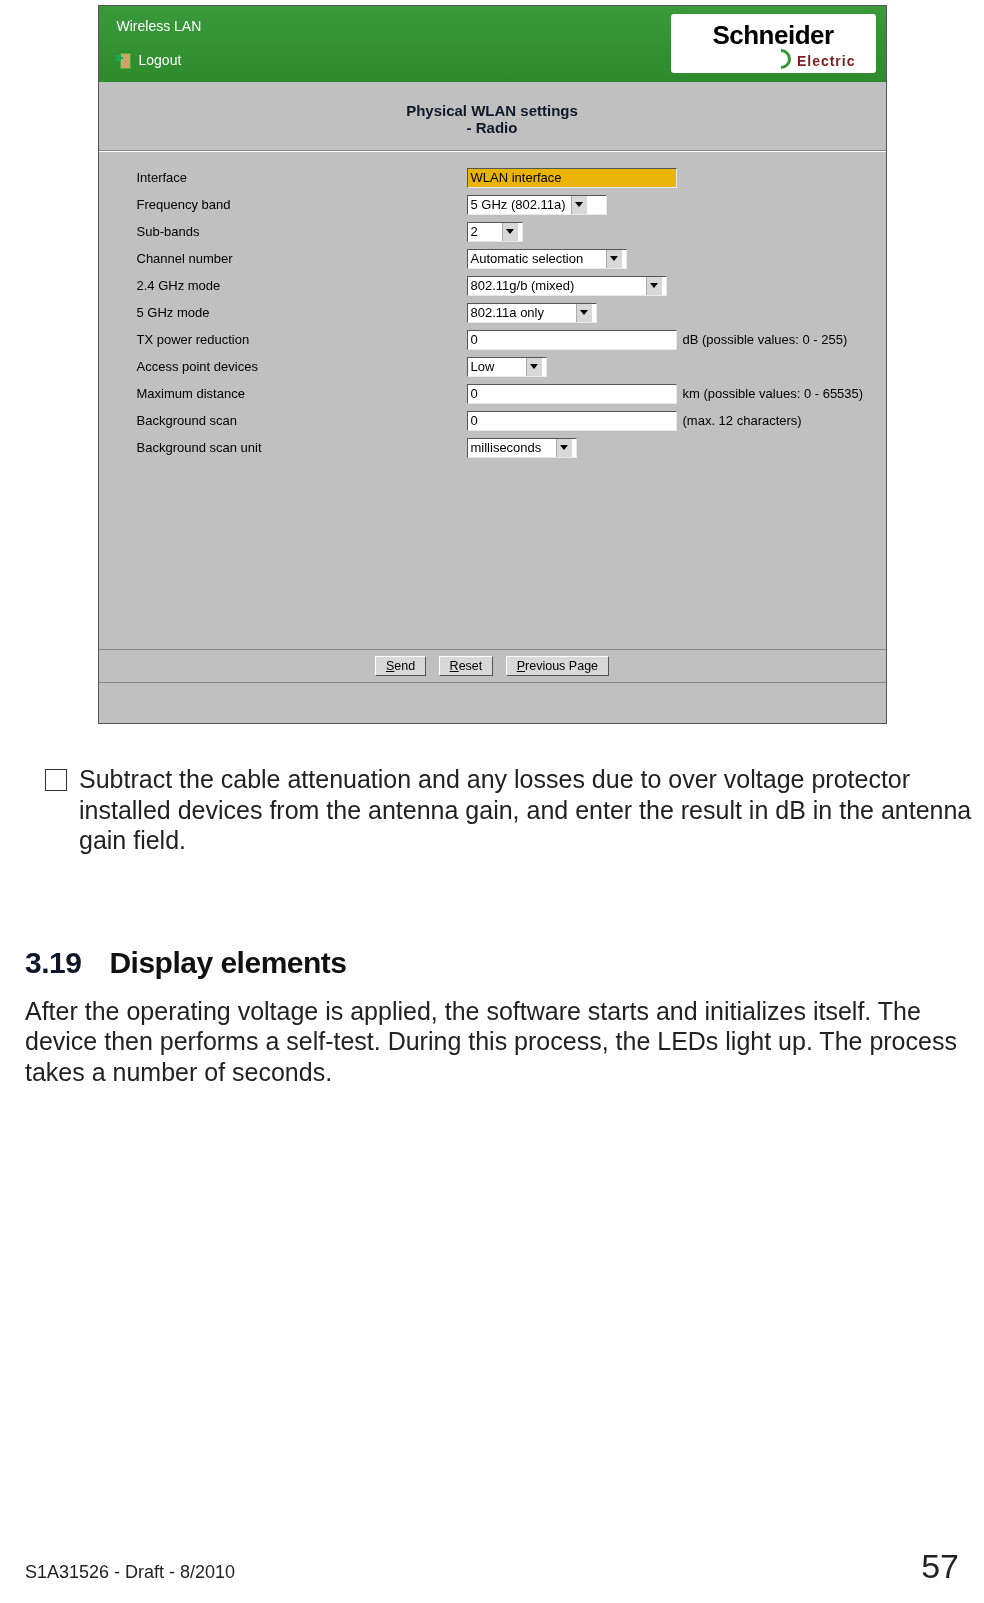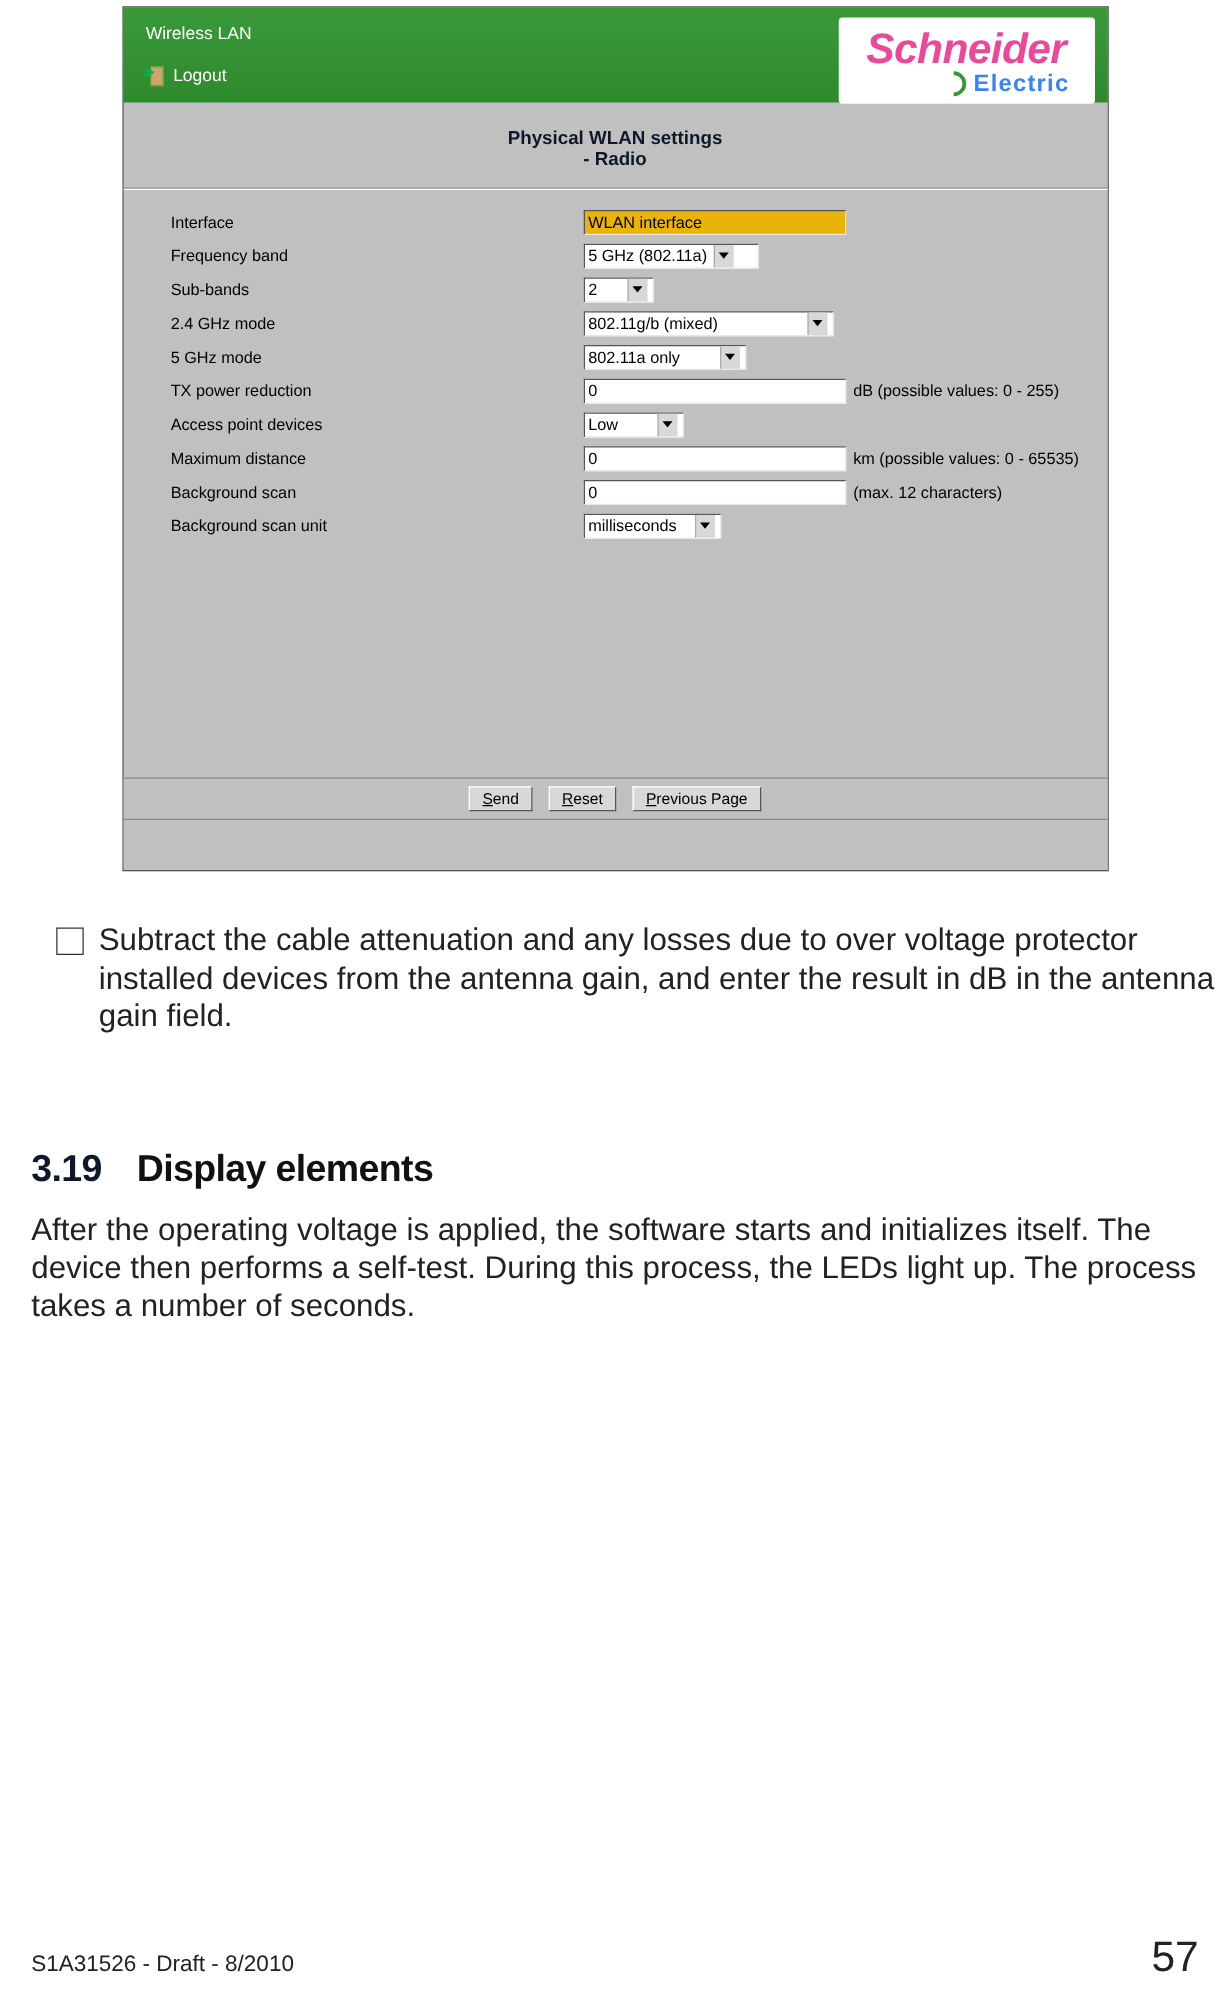--- a/index.html
+++ b/index.html
@@ -20,22 +20,22 @@
   }
   .header-title { font-size: 14px; padding: 6px 0 18px 8px; }
   .logout-row { padding: 0 0 6px 8px; font-size: 14px; display: flex; align-items: center; gap: 8px; }
   .logo-box {
     position: absolute; right: 10px; top: 8px;
     background: #fff; border-radius: 3px;
     padding: 6px 10px 4px 10px;
     text-align: center;
     width: 205px;
   }
-  .logo-main { color: #ec4899; font-weight: bold; font-size: 34px; font-style: italic; letter-spacing: -0.5px; display:flex; align-items:center; justify-content:center; gap:2px;}
-  .logo-sub { color: #3b82f6; font-weight: bold; font-size: 19px; letter-spacing: 1px; display:flex; align-items:flex-start; justify-content:flex-end; gap:4px; margin-top:-2px; padding-right:10px;}
+  .logo-main { color: #000000; font-weight: bold; font-size: 26px; letter-spacing: -0.5px; display:flex; align-items:center; justify-content:center; gap:2px;}
+  .logo-sub { color: #7f1d1d; font-weight: bold; font-size: 14px; letter-spacing: 1px; display:flex; align-items:flex-end; justify-content:flex-end; gap:4px; margin-top:-2px; padding-right:10px;}
   .logo-swirl {
     display:inline-block; width:20px; height:20px; border:3px solid #339933; border-radius:50%;
     border-left-color:transparent; border-bottom-color:transparent; transform:rotate(45deg);
     margin-right:2px;
   }
   .content-panel {
     background: #c0c0c0;
     padding: 0;
   }
   .section-title {
@@ -180,20 +180,29 @@
         <div class="form-row">
           <div class="form-label">Sub-bands</div>
           <div class="dd" style="width:56px">
             <div class="dd-text" style="width:34px">2</div>
               <div class="dd-btn">
                 <div class="tri"></div>
               </div>
           </div>
         </div>
 
+        <div class="form-row">
+          <div class="form-label">Channel number</div>
+          <div class="dd" style="width:160px">
+            <div class="dd-text" style="width:138px">Automatic selection</div>
+              <div class="dd-btn">
+                <div class="tri"></div>
+              </div>
+          </div>
+        </div>
 
         <div class="form-row">
           <div class="form-label">2.4 GHz mode</div>
           <div class="dd" style="width:200px">
             <div class="dd-text" style="width:178px">802.11g/b (mixed)</div>
               <div class="dd-btn">
                 <div class="tri"></div>
               </div>
           </div>
         </div>

